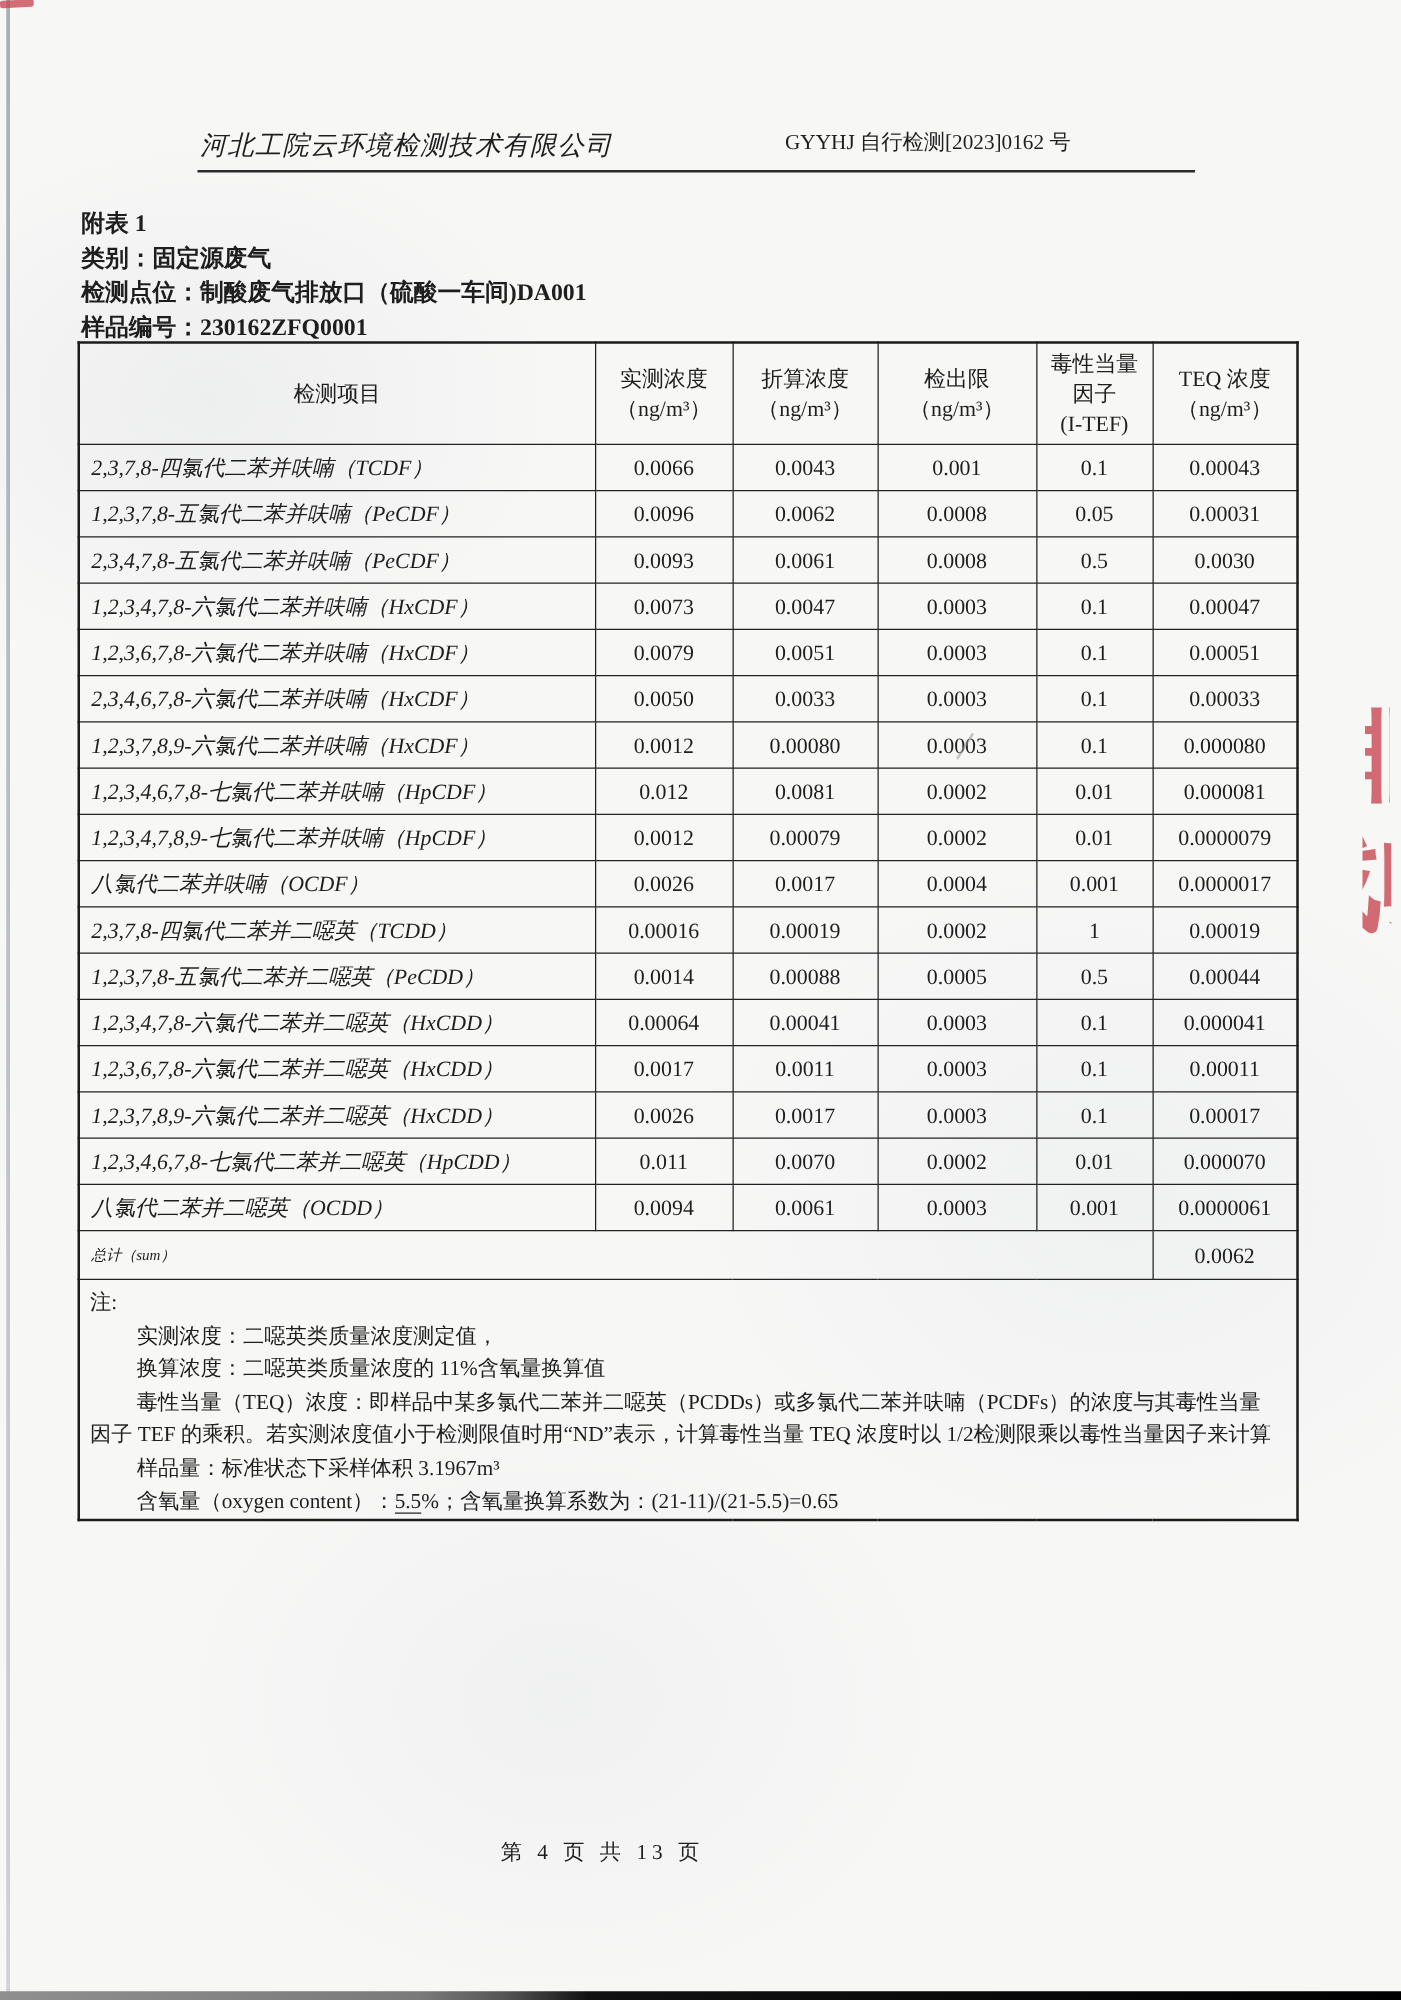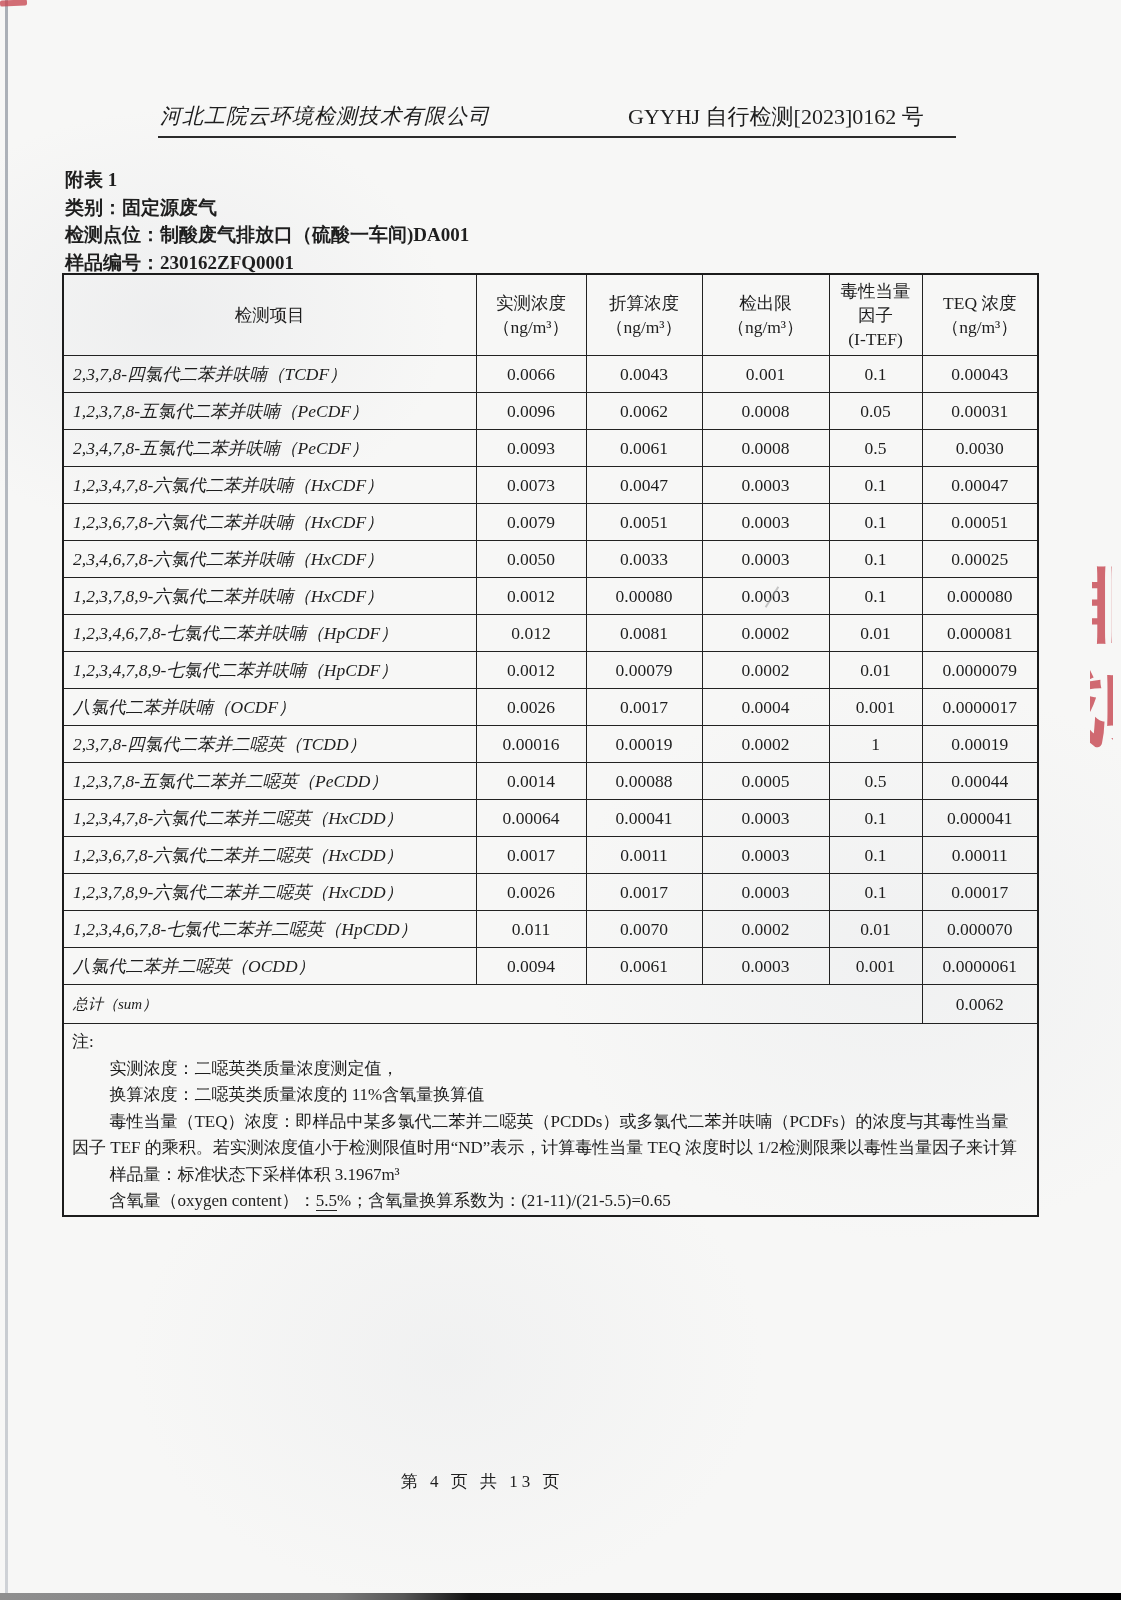--- a/index.html
+++ b/index.html
@@ -11,33 +11,33 @@
       radial-gradient(ellipse 450px 350px at 40% 85%, rgba(225,227,230,.3), transparent 70%),
       #f7f7f6;
     font-family:"Liberation Serif","DejaVu Serif",serif;
     color:#1e1e1e;
   }
   .scan-left-line{position:absolute;left:5px;top:0;width:3px;height:1600px;
     background:linear-gradient(#9096a0,#aab0b8 55%,#c2c6cc);opacity:.75;}
   .scan-bottom-bar{position:absolute;left:0;bottom:0;width:1121px;height:7px;
     background:linear-gradient(90deg,#8f8f8f 0%,#7a7a7a 30%,#555 36%,#111 42%,#000 100%);}
   .hdr-left{position:absolute;left:160px;top:102px;font-size:21px;letter-spacing:1px;font-style:italic;}
-  .hdr-right{position:absolute;left:628px;top:102px;font-size:22px;}
+  .hdr-right{position:absolute;left:628px;top:102px;font-size:17px;}
   .hdr-rule{position:absolute;left:158px;top:136px;width:798px;height:2px;background:#2b2b2b;}
   .meta{position:absolute;left:65px;top:166px;font-size:19px;font-weight:bold;line-height:27.5px;}
   .doc-table{position:absolute;left:62px;top:273px;width:975px;border-collapse:collapse;
     table-layout:fixed;}
   .doc-table th,.doc-table td{border:1.6px solid #222;padding:0;}
   .doc-table{border:2.5px solid #1c1c1c;}
   .doc-table th{font-weight:normal;font-size:17.5px;text-align:center;vertical-align:middle;
     line-height:24px;height:80px;}
   .doc-table td{font-size:17.5px;height:36px;text-align:center;vertical-align:middle;}
   .doc-table td.c-name{text-align:left;padding-left:9px;font-style:italic;}
   .sum-row td{height:38px;}
-  .sum-row td.c-name{font-size:15px;}
+  .sum-row td.c-name{font-size:12px;}
   .notes-cell{height:184px;vertical-align:top !important;text-align:left !important;
     padding:5px 12px 0 8px !important;}
   .notes-cell p{margin:0;font-size:17px;line-height:26.5px;}
   .p-indent{text-indent:2.2em;}
   .u{border-bottom:1.6px solid #222;}
   .footer{position:absolute;left:0;top:1470px;width:964px;text-align:center;
     font-size:17px;letter-spacing:4px;}
   .pen-slash{position:absolute;left:760px;top:596px;width:24px;height:2px;background:#9a9a9a;
     opacity:.55;transform:rotate(-58deg);}
   .stamp-frag{position:absolute;overflow:hidden;color:#c84b55;opacity:.82;font-weight:bold;}
@@ -140,21 +140,21 @@
     <td>0.0003</td>
     <td>0.1</td>
     <td>0.00051</td>
   </tr>
       <tr>
     <td class="c-name">2,3,4,6,7,8-六氯代二苯并呋喃（HxCDF）</td>
     <td>0.0050</td>
     <td>0.0033</td>
     <td>0.0003</td>
     <td>0.1</td>
-    <td>0.00025</td>
+    <td>0.00033</td>
   </tr>
       <tr>
     <td class="c-name">1,2,3,7,8,9-六氯代二苯并呋喃（HxCDF）</td>
     <td>0.0012</td>
     <td>0.00080</td>
     <td>0.0003</td>
     <td>0.1</td>
     <td>0.000080</td>
   </tr>
       <tr>

